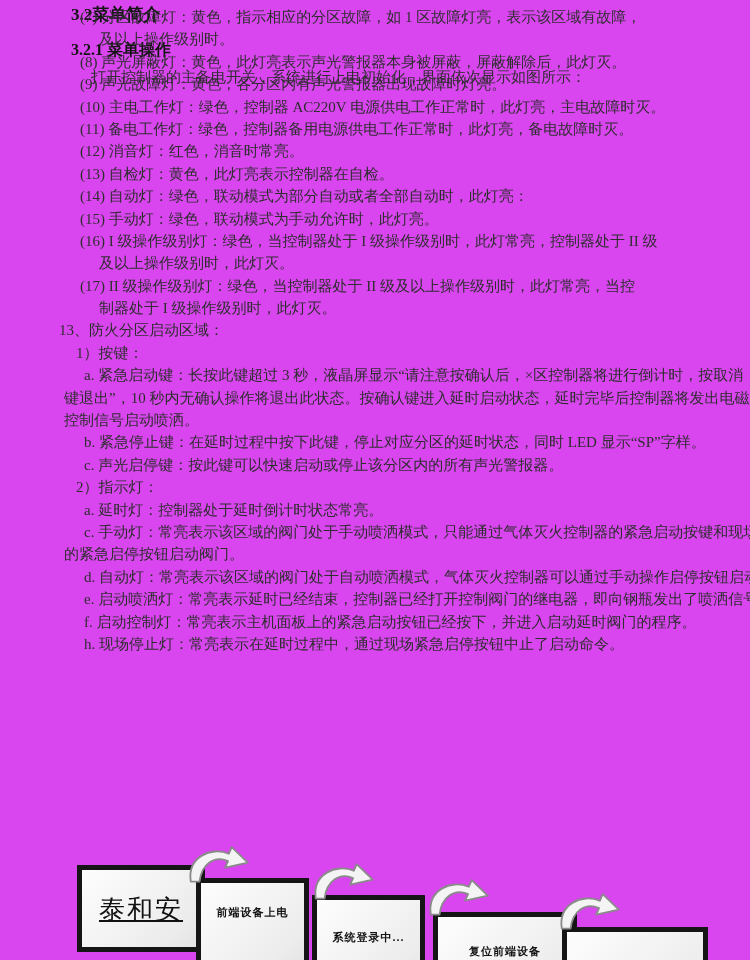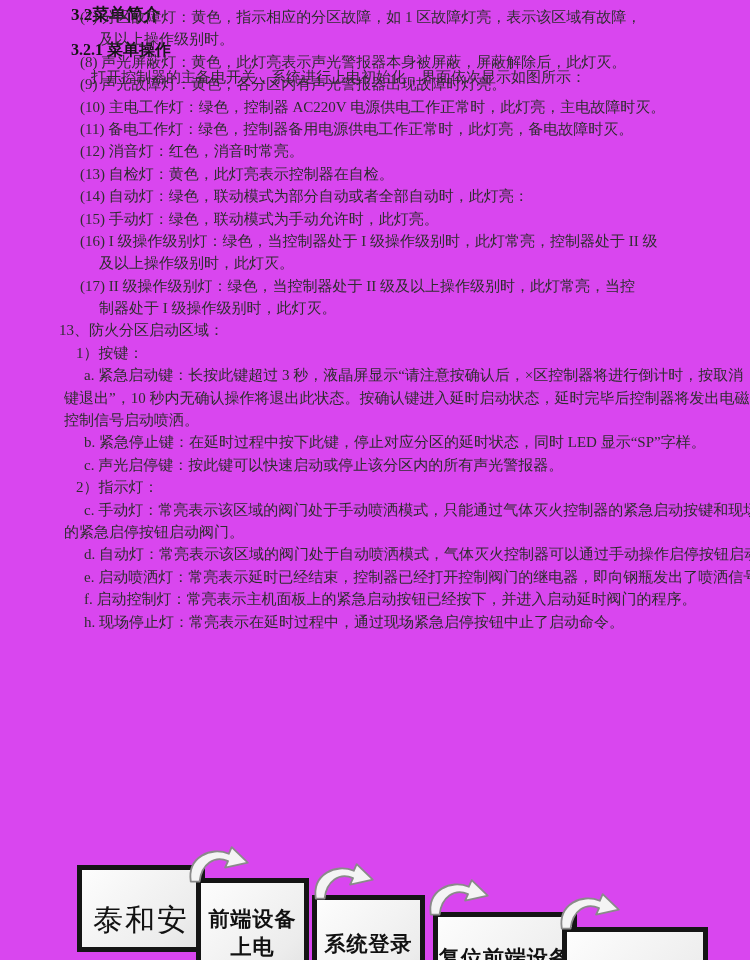--- a/index.html
+++ b/index.html
@@ -41,26 +41,27 @@
   
   .flow { position:absolute; left:0; top:0; width:750px; height:960px; pointer-events:none; }
   .flow-box {
     position:absolute;
     box-sizing:border-box;
     border:5px solid #151515;
     background:linear-gradient(135deg,#fdfdfd 0%,#ececec 78%,#e3e3e3 100%);
     font-family:"Liberation Sans","DejaVu Sans",sans-serif;
     text-align:center;
   }
-  .flow-box .box-label { display:block; font-weight:bold; font-size:21px; color:#111; letter-spacing:1px; }
+  .flow-box .box-label { display:block; font-weight:bold; font-size:11px; color:#111; letter-spacing:1px; }
   .box-1 { left:77px;  top:865px; width:128px; height:87px;  z-index:1; }
   .box-1 .box-label {
     font-family:"Liberation Serif","DejaVu Serif",serif;
-    font-weight:normal; font-size:30px; letter-spacing:2px;
-    margin-top:30px;
+    font-weight:normal; font-size:26px; letter-spacing:2px;
+    margin-top:22px;
+    text-decoration:underline;
   }
   .box-2 { left:196px; top:878px; width:113px; height:100px; z-index:2; }
   .box-2 .box-label { margin-top:22px; }
   .box-3 { left:312px; top:895px; width:113px; height:100px; z-index:3; }
   .box-3 .box-label { margin-top:30px; }
   .box-4 { left:433px; top:912px; width:144px; height:100px; z-index:4; }
   .box-4 .box-label { margin-top:27px; }
   .box-5 { left:562px; top:927px; width:146px; height:100px; z-index:5; }
   .flow-arrow { position:absolute; width:74px; height:38px; z-index:6; }
   .arrow-1 { left:183px; top:845px; }
@@ -89,20 +90,21 @@
       <div class="ln ind-item">(17) II 级操作级别灯：绿色，当控制器处于 II 级及以上操作级别时，此灯常亮，当控</div>
       <div class="ln ind-item-cont">制器处于 I 级操作级别时，此灯灭。</div>
       <div class="ln ind-section">13、防火分区启动区域：</div>
       <div class="ln ind-subnum">1）按键：</div>
       <div class="ln ind-letter">a. 紧急启动键：长按此键超过 3 秒，液晶屏显示“请注意按确认后，×区控制器将进行倒计时，按取消</div>
       <div class="ln ind-flush">键退出”，10 秒内无确认操作将退出此状态。按确认键进入延时启动状态，延时完毕后控制器将发出电磁阀</div>
       <div class="ln ind-flush">控制信号启动喷洒。</div>
       <div class="ln ind-letter">b. 紧急停止键：在延时过程中按下此键，停止对应分区的延时状态，同时 LED 显示“SP”字样。</div>
       <div class="ln ind-letter">c. 声光启停键：按此键可以快速启动或停止该分区内的所有声光警报器。</div>
       <div class="ln ind-subnum">2）指示灯：</div>
+      <div class="ln ind-letter">a. 延时灯：控制器处于延时倒计时状态常亮。</div>
       <div class="ln ind-letter">c. 手动灯：常亮表示该区域的阀门处于手动喷洒模式，只能通过气体灭火控制器的紧急启动按键和现场</div>
       <div class="ln ind-flush">的紧急启停按钮启动阀门。</div>
       <div class="ln ind-letter">d. 自动灯：常亮表示该区域的阀门处于自动喷洒模式，气体灭火控制器可以通过手动操作启停按钮启动</div>
       <div class="ln ind-letter">e. 启动喷洒灯：常亮表示延时已经结束，控制器已经打开控制阀门的继电器，即向钢瓶发出了喷洒信号。</div>
       <div class="ln ind-letter">f. 启动控制灯：常亮表示主机面板上的紧急启动按钮已经按下，并进入启动延时阀门的程序。</div>
       <div class="ln ind-letter">h. 现场停止灯：常亮表示在延时过程中，通过现场紧急启停按钮中止了启动命令。</div>
     </div>
 
   <div class="heading-1">3.2菜单简介</div>
   <div class="heading-2">3.2.1 菜单操作</div>

